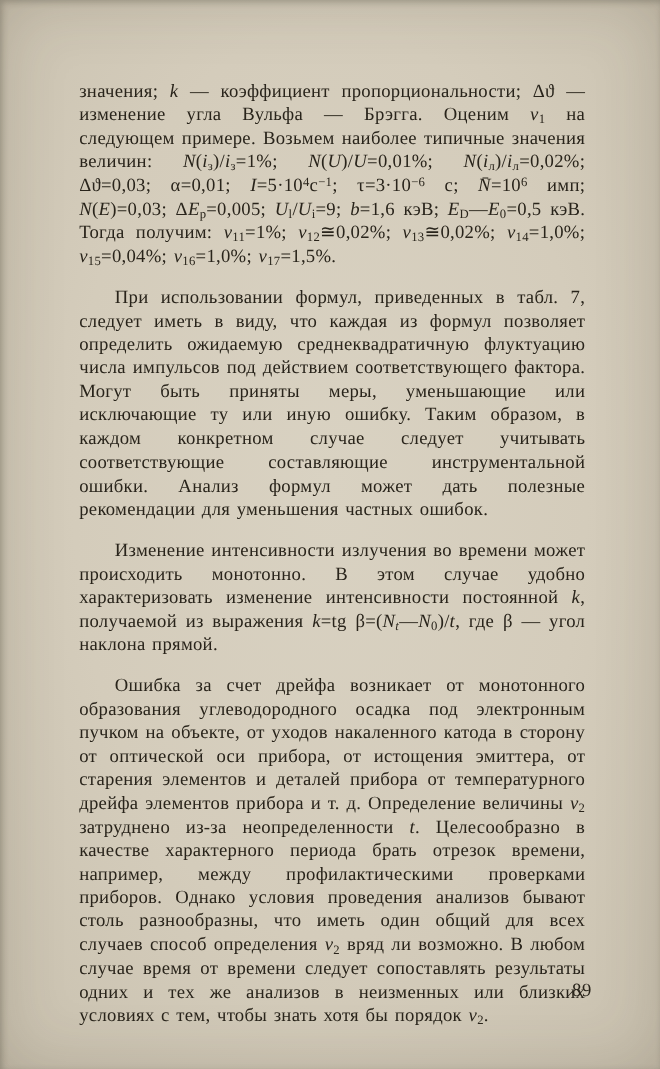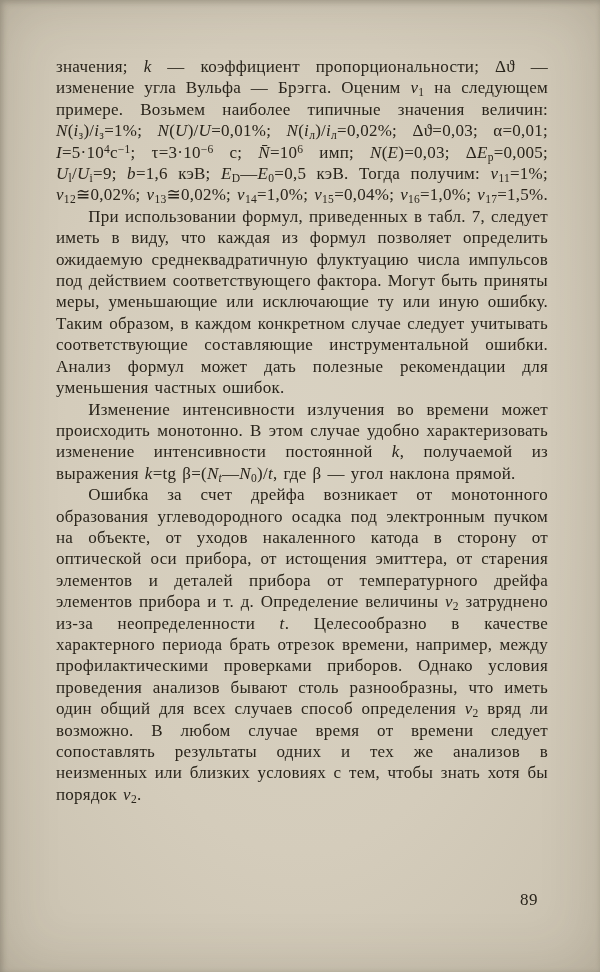--- a/index.html
+++ b/index.html
@@ -24,21 +24,21 @@
     left: 56px;
     top: 56px;
     width: 492px;
     font-size: 17px;
     line-height: 21.4px;
     text-align: justify;
     letter-spacing: 0.25px;
     word-spacing: 1.5px;
   }
   .text-block p {
-    margin: 0;
+    margin: 16px;
     padding: 0;
   }
   .text-block p.indent {
     text-indent: 1.9em;
   }
   sub, sup {
     font-size: 0.68em;
     line-height: 0;
   }
   sub { vertical-align: -0.25em; }

